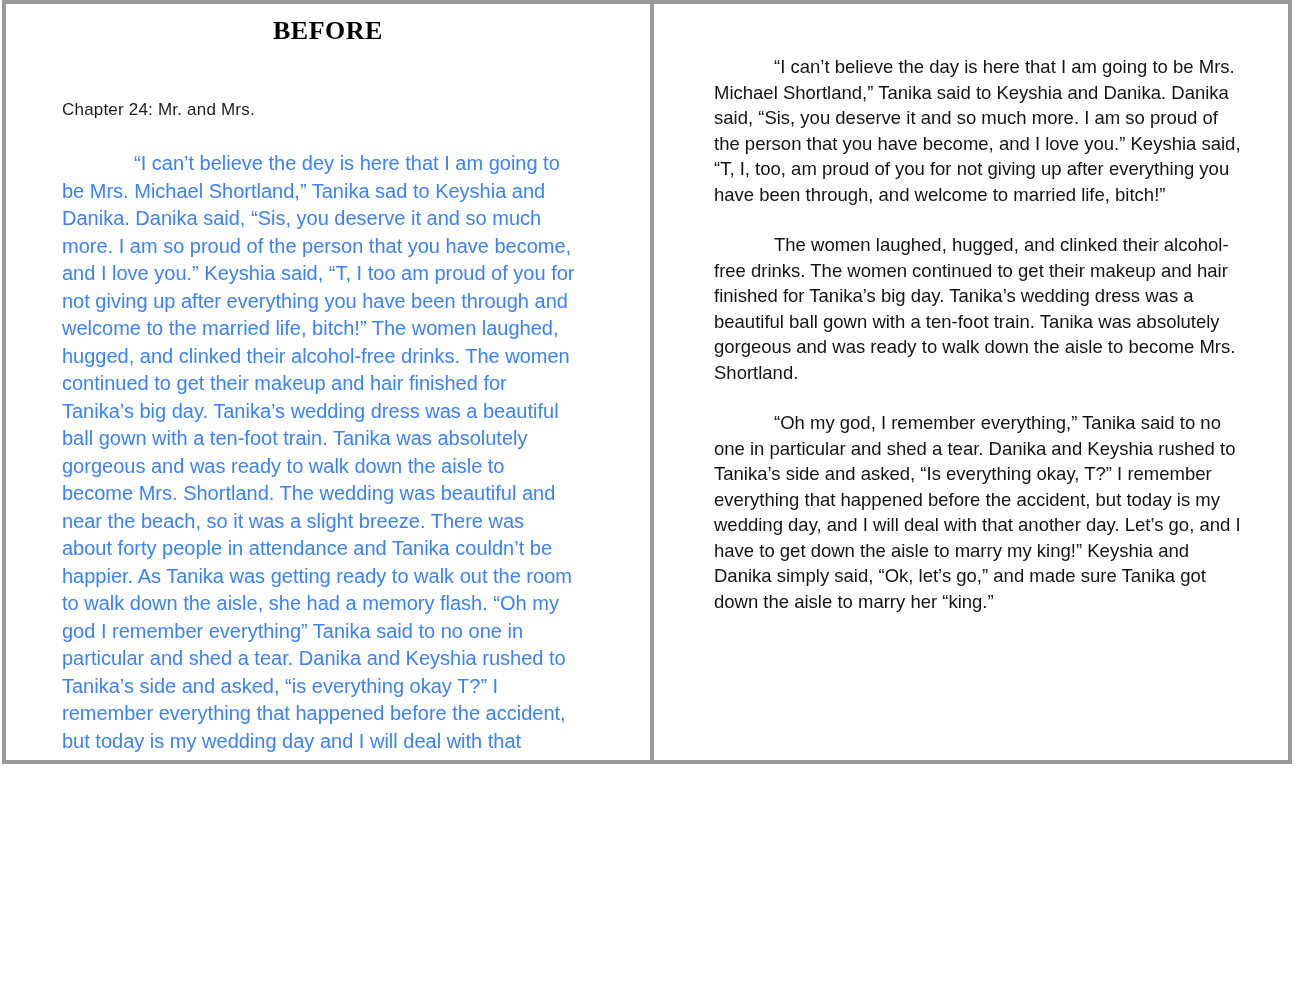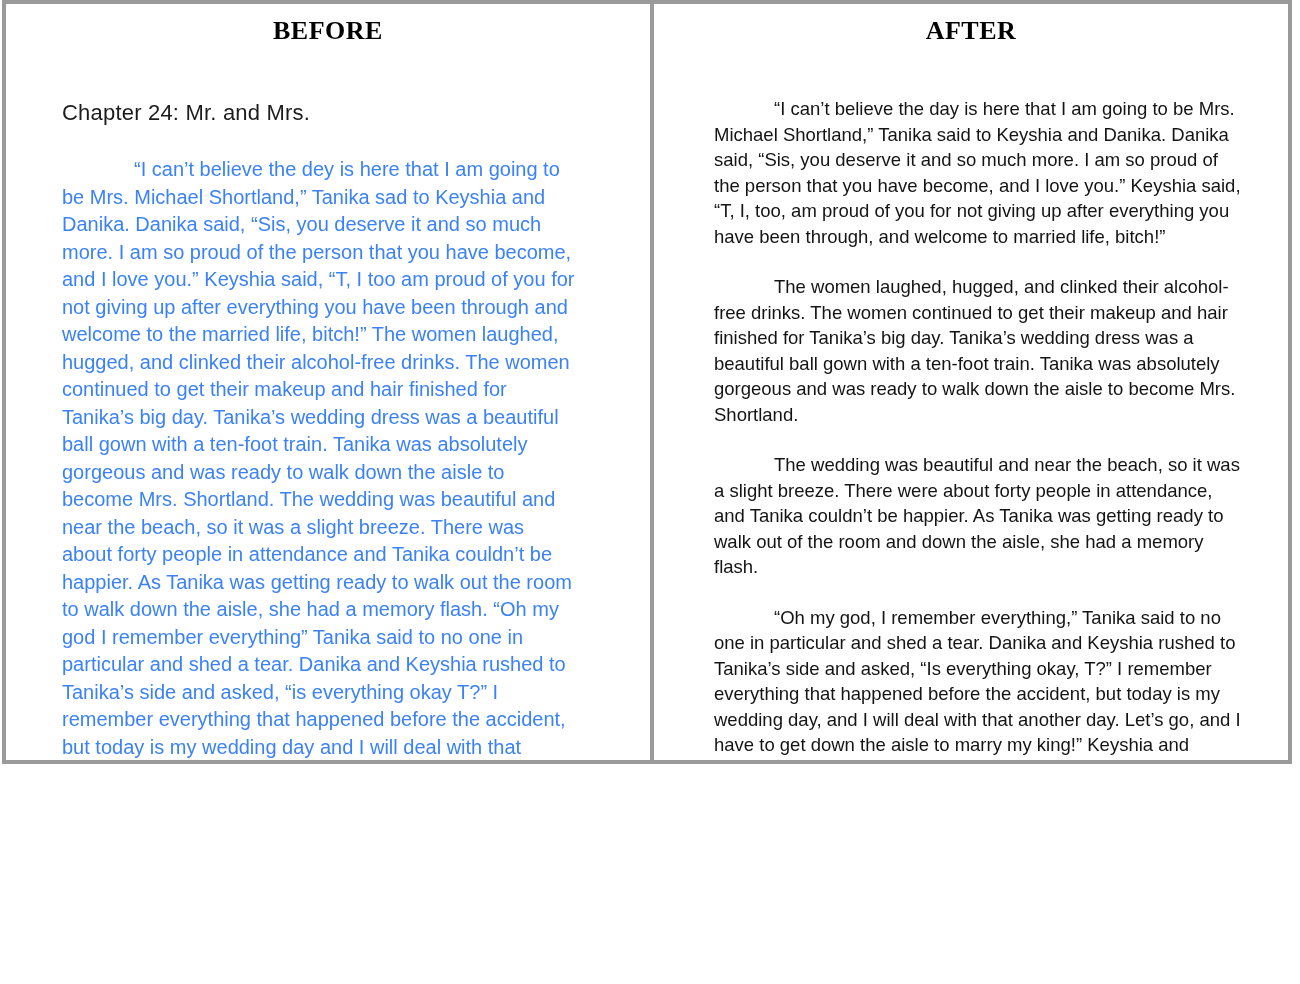--- a/index.html
+++ b/index.html
@@ -42,21 +42,21 @@
     font-weight: bold;
     font-size: 26px;
     color: #000000;
     text-align: center;
     margin: 12px 0 0 0;
     letter-spacing: 0.5px;
   }
   .chapter-heading-before {
     font-family: "Liberation Sans", sans-serif;
     font-weight: 500;
-    font-size: 22px;
+    font-size: 17px;
     color: #1c1c1c;
     margin: 54px 0 0 56px;
     letter-spacing: 0.2px;
   }
   .body-before {
     font-size: 20px;
     line-height: 27.5px;
     color: #3b82f6;
     width: 516px;
     margin: 30px 0 0 56px;
@@ -88,24 +88,22 @@
 
 <div class="frame">
 
   <div class="panel panel-before">
     <div class="panel-label">BEFORE</div>
     <div class="chapter-heading-before">Chapter 24: Mr. and Mrs.</div>
     <div class="body-before">“I can’t believe the dey is here that I am going to be Mrs. Michael Shortland,” Tanika sad to Keyshia and Danika. Danika said, “Sis, you deserve it and so much more. I am so proud of the person that you have become, and I love you.” Keyshia said, “T, I too am proud of you for not giving up after everything you have been through and welcome to the married life, bitch!” The women laughed, hugged, and clinked their alcohol-free drinks. The women continued to get their makeup and hair finished for Tanika’s big day. Tanika’s wedding dress was a beautiful ball gown with a ten-foot train. Tanika was absolutely gorgeous and was ready to walk down the aisle to become Mrs. Shortland. The wedding was beautiful and near the beach, so it was a slight breeze. There was about forty people in attendance and Tanika couldn’t be happier. As Tanika was getting ready to walk out the room to walk down the aisle, she had a memory flash. “Oh my god I remember everything” Tanika said to no one in particular and shed a tear. Danika and Keyshia rushed to Tanika’s side and asked, “is everything okay T?” I remember everything that happened before the accident, but today is my wedding day and I will deal with that another day. Let’s go, I have to get down the aisle to marry my king!” Keyshia and Danika simply said, “ok, let’s go” and made sure Tanika got down the aisle to marry her “king.”</div>
   </div>
 
   <div class="panel panel-after">
-    <div class="panel-label">AFTER</div>
     <div class="chapter-heading-after">
     </div>
     <div class="body-after">
       <p>“I can’t believe the day is here that I am going to be Mrs. Michael Shortland,” Tanika said to Keyshia and Danika. Danika said, “Sis, you deserve it and so much more. I am so proud of the person that you have become, and I love you.” Keyshia said, “T, I, too, am proud of you for not giving up after everything you have been through, and welcome to married life, bitch!”</p>
       <p>The women laughed, hugged, and clinked their alcohol-free drinks. The women continued to get their makeup and hair finished for Tanika’s big day. Tanika’s wedding dress was a beautiful ball gown with a ten-foot train. Tanika was absolutely gorgeous and was ready to walk down the aisle to become Mrs. Shortland.</p>
-      <p>The wedding was beautiful and near the beach, so it was a slight breeze. There were about forty people in attendance, and Tanika couldn’t be happier. As Tanika was getting ready to walk out of the room and down the aisle, she had a memory flash.</p>
       <p>“Oh my god, I remember everything,” Tanika said to no one in particular and shed a tear. Danika and Keyshia rushed to Tanika’s side and asked, “Is everything okay, T?” I remember everything that happened before the accident, but today is my wedding day, and I will deal with that another day. Let’s go, and I have to get down the aisle to marry my king!” Keyshia and Danika simply said, “Ok, let’s go,” and made sure Tanika got down the aisle to marry her “king.”</p>
     </div>
   </div>
 
 </div>
 
 </body></html>

